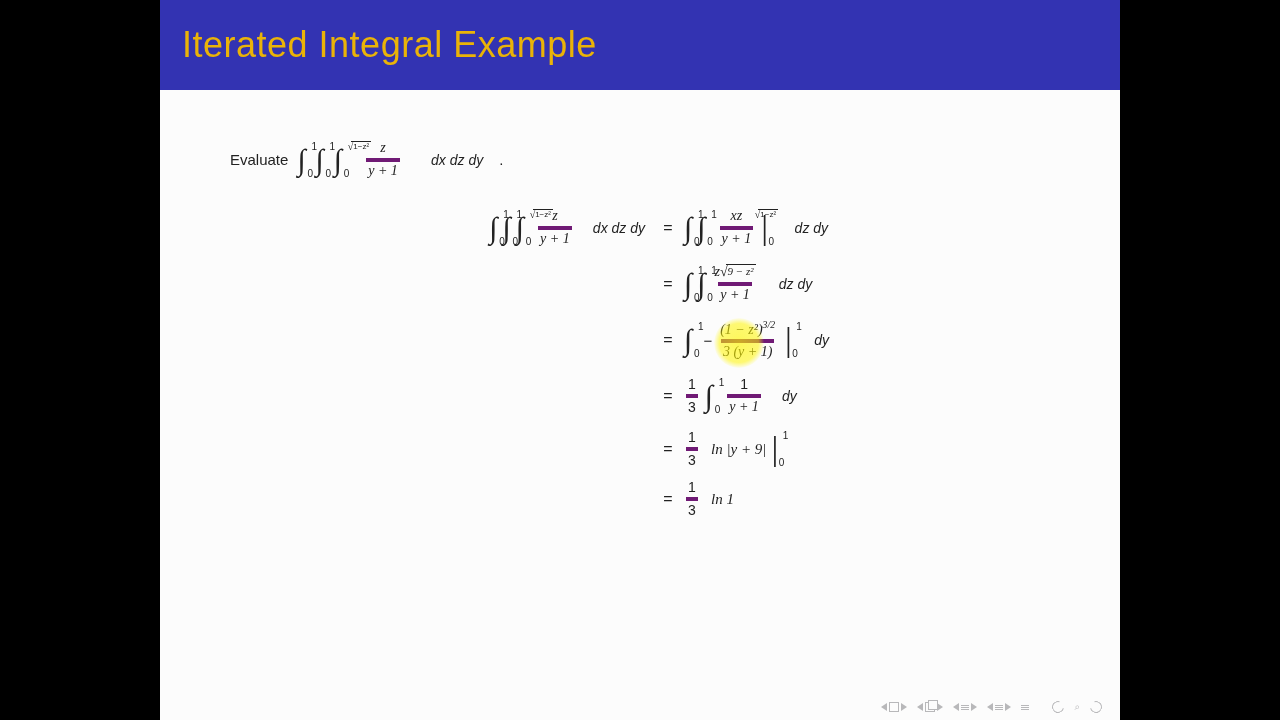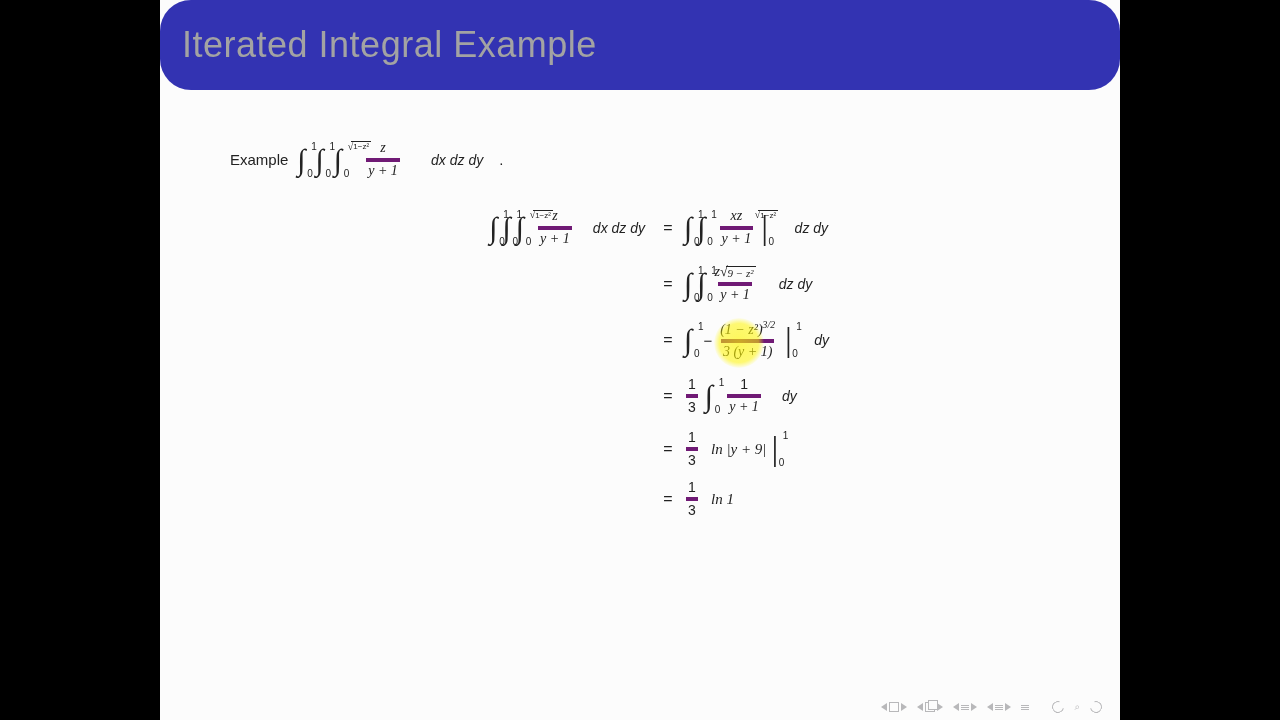--- a/index.html
+++ b/index.html
@@ -14,29 +14,28 @@
   .slide {
     position: absolute;
     left: 160px;
     top: 0;
     width: 960px;
     height: 720px;
     background: #fcfcfc;
   }
   .title-bar {
     background: #3333b2;
-    color: #a3a3a3;
+    color: #eab308;
     height: 90px;
     display: flex;
     align-items: center;
     padding-left: 22px;
     font-size: 36px;
     font-weight: 300;
     letter-spacing: 0.5px;
-    border-radius: 31px;
   }
   .content {
     position: relative;
     color: #222;
   }
   .prompt-line {
     position: absolute;
     left: 70px;
     top: 50px;
     font-size: 15px;
@@ -65,21 +64,21 @@
     top: -4px;
   }
   .intg .lo {
     position: absolute;
     font-size: 10px;
     left: 10px;
     bottom: -4px;
   }
   .sqrt {
     display: inline-flex;
-    align-items: center;
+    align-items: flex-start;
   }
   .sqrt::before {
     content: "√";
     font-family: "Cambria Math", serif;
     margin-right: -2px;
   }
   .sqrt .rad {
     border-top: 1px solid currentColor;
     padding: 0 2px;
     font-size: 11px;
@@ -215,21 +214,21 @@
 
 <div class="slide">
 
   <div class="title-bar">
     <span>Iterated Integral Example</span>
   </div>
 
   <div class="content">
 
     <div class="prompt-line">
-      <span>Example</span>
+      <span>Evaluate</span>
 
       <span class="intg">
         <span class="sym">∫</span>
         <span class="up">1</span>
         <span class="lo">0</span>
       </span>
       <span class="intg">
         <span class="sym">∫</span>
         <span class="up">1</span>
         <span class="lo">0</span>

